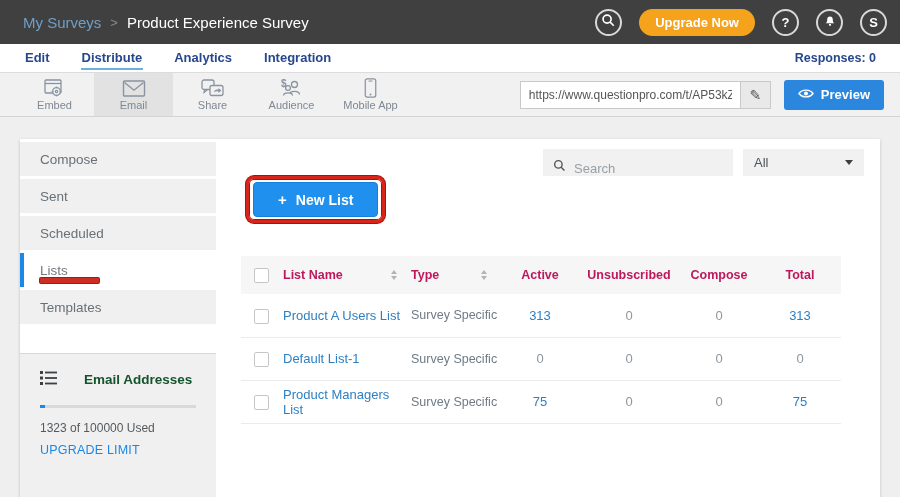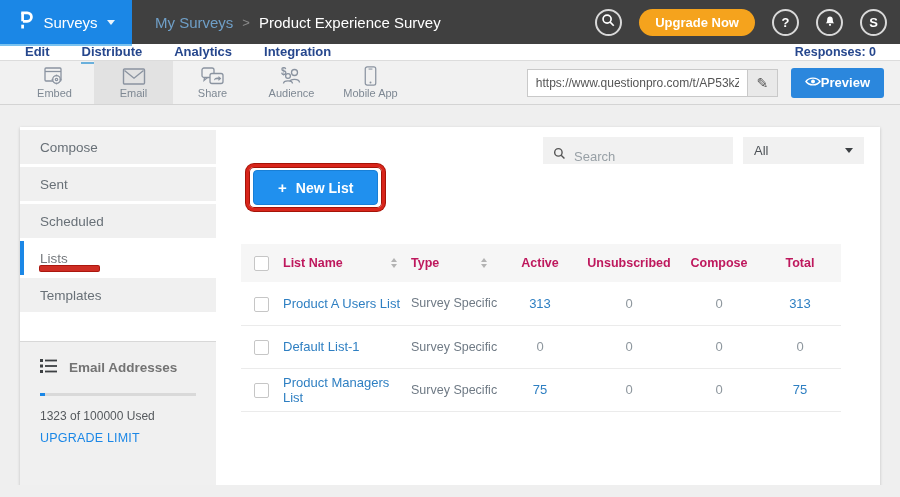--- a/index.html
+++ b/index.html
@@ -15,47 +15,47 @@
   .header-main { flex:1; background:#404040; display:flex; align-items:center; padding:0 13px 0 23px; }
   .crumb { font-size:15px; }
   .crumb-root { color:#6f9fc7; cursor:pointer; }
   .crumb-sep { color:#8a8a8a; margin:0 9px; font-size:13px; }
   .crumb-current { color:#ffffff; }
   .hdr-right { margin-left:auto; display:flex; align-items:center; gap:17px; }
   .circle-btn { width:27px; height:27px; border:2px solid rgba(255,255,255,.8); border-radius:50%; display:flex; align-items:center; justify-content:center; color:#fff; font-size:13px; font-weight:bold; cursor:pointer; background:transparent; }
   .upgrade-btn { background:#f5a31d; color:#fff; font-weight:bold; font-size:13px; padding:6px 16px; border-radius:15px; border:none; cursor:pointer; }
 
   
-  .tabbar { height:16px; background:#fff; display:flex; align-items:center; padding:0 24px; }
+  .tabbar { height:28px; background:#fff; display:flex; align-items:center; padding:0 24px; }
   .tab { font-size:13px; font-weight:bold; color:#26478d; margin-right:30px; cursor:pointer; padding:3px 1px; border-bottom:2px solid transparent; }
   .tab.active { border-bottom:2px solid #6ab0dc; }
   .responses { margin-left:auto; font-size:12.5px; font-weight:bold; color:#26478d; }
 
   
   .toolbar { height:45px; background:#f1f1f1; border-top:1px solid #dcdcdc; border-bottom:1px solid #d4d4d4; display:flex; align-items:stretch; padding:0 16px 0 15px; }
   .channel { width:79px; display:flex; flex-direction:column; align-items:center; justify-content:center; gap:1px; color:#7e8893; font-size:11px; cursor:pointer; }
   .channel.active { background:#e2e2e2; }
   .channel svg { display:block; }
   .toolbar-right { margin-left:auto; display:flex; align-items:center; gap:13px; }
   .url-group { display:flex; }
   .url-input { width:220px; height:28px; border:1px solid #c9c9c9; background:#fff; font-size:12px; color:#555; padding:0 8px; border-right:none; outline:none; font-family:"Liberation Sans",sans-serif; }
   .pencil-btn { width:31px; height:28px; background:#e9e9e9; border:1px solid #c9c9c9; display:flex; align-items:center; justify-content:center; font-size:14px; color:#4d4d4d; cursor:pointer; }
-  .preview-btn { background:#2b87dd; color:#fff; font-size:13px; font-weight:bold; height:30px; padding:0 14px; border-radius:3px; display:flex; align-items:center; border:none; cursor:pointer; }
+  .preview-btn { background:#2b87dd; color:#fff; font-size:13px; font-weight:bold; height:30px; padding:0 14px; border-radius:3px; display:flex; align-items:center; gap:7px; border:none; cursor:pointer; }
 
   
   .page { height:380px; padding:22px 20px 0 20px; overflow:hidden; }
   .card { background:#fff; height:430px; box-shadow:0 1px 3px rgba(0,0,0,.2); display:flex; }
 
   
   .sidebar { width:196px; display:flex; flex-direction:column; padding-top:3px; flex-shrink:0; }
   .side-item { background:#f0f0f0; margin-bottom:3px; height:34px; padding-left:20px; font-size:13.5px; color:#687077; display:flex; align-items:center; position:relative; cursor:pointer; }
   .side-item.active { background:#fff; border-left:4px solid #1b87e6; padding-left:16px; color:#75797d; }
   .lists-underline { position:absolute; left:16px; top:25px; width:59px; height:5px; background:#ce2d24; box-shadow:0 0 0 1px #ab170e; border-radius:1px; }
   .side-bottom { margin-top:26px; background:#f0f0f0; border-top:1px solid #d8d8d8; flex:1; padding:17px 20px 0 20px; }
-  .ea-head { display:flex; align-items:center; gap:12px; color:#737373; font-weight:bold; font-size:13.5px; }
+  .ea-head { display:flex; align-items:center; gap:27px; color:#14532d; font-weight:bold; font-size:13.5px; }
   .progress { margin-top:17px; height:3px; background:#d9d9d9; position:relative; }
   .progress-fill { position:absolute; left:0; top:0; bottom:0; background:#1b87e6; min-width:5px; }
   .usage-text { margin-top:13px; font-size:12px; color:#55595d; }
   .upgrade-limit { margin-top:8px; font-size:12.5px; color:#1b87e6; cursor:pointer; letter-spacing:.2px; }
 
   
   .main { flex:1; position:relative; padding:0 16px 0 25px; }
   .search-row { position:absolute; top:10px; right:16px; display:flex; gap:10px; }
   .search-box { width:190px; height:27px; background:#f1f1f1; display:flex; align-items:flex-end; padding:0 10px; gap:8px; }
   .search-box input { background:transparent; border:none; outline:none; font-size:13px; color:#555; width:100%; font-family:"Liberation Sans",sans-serif; }
@@ -83,31 +83,20 @@
   .list-name { color:#2e7fc2; font-size:13px; cursor:pointer; }
   .list-type { color:#6f7a85; font-size:12.5px; }
   td.num { font-size:13px; }
   td.num.linknum { color:#2e7fc2; cursor:pointer; }
   td.num.zero { color:#8e979e; }
 </style>
 </head>
 <body>
 
 <div class="header">
-  <div class="logo-block">
-    <span>
-      <svg width="17" height="22" viewBox="0 0 20 24">
-        <path d="M5 3.5 h7 a5 5 0 0 1 0 10 h-5" fill="none" stroke="#fff" stroke-width="3.2"></path>
-        <path d="M6.6 3.5 v10" stroke="#fff" stroke-width="3.2"></path>
-        <path d="M6.6 17.5 v4.5" stroke="#fff" stroke-width="3.2"></path>
-      </svg>
-    </span>
-    <span class="logo-menu-label">Surveys</span>
-    <span class="caret-down"></span>
-  </div>
   <div class="header-main">
     <span class="crumb crumb-root">My Surveys</span>
     <span class="crumb crumb-sep">&gt;</span>
     <span class="crumb crumb-current">Product Experience Survey</span>
     <div class="hdr-right">
       <button class="circle-btn">
         <span>
           <svg width="15" height="15" viewBox="0 0 16 16">
               <circle cx="6.5" cy="6.5" r="4.3" fill="none" stroke="#fff" stroke-width="1.8"></circle>
               <line x1="9.8" y1="9.8" x2="13.6" y2="13.6" stroke="#fff" stroke-width="1.8"></line>

